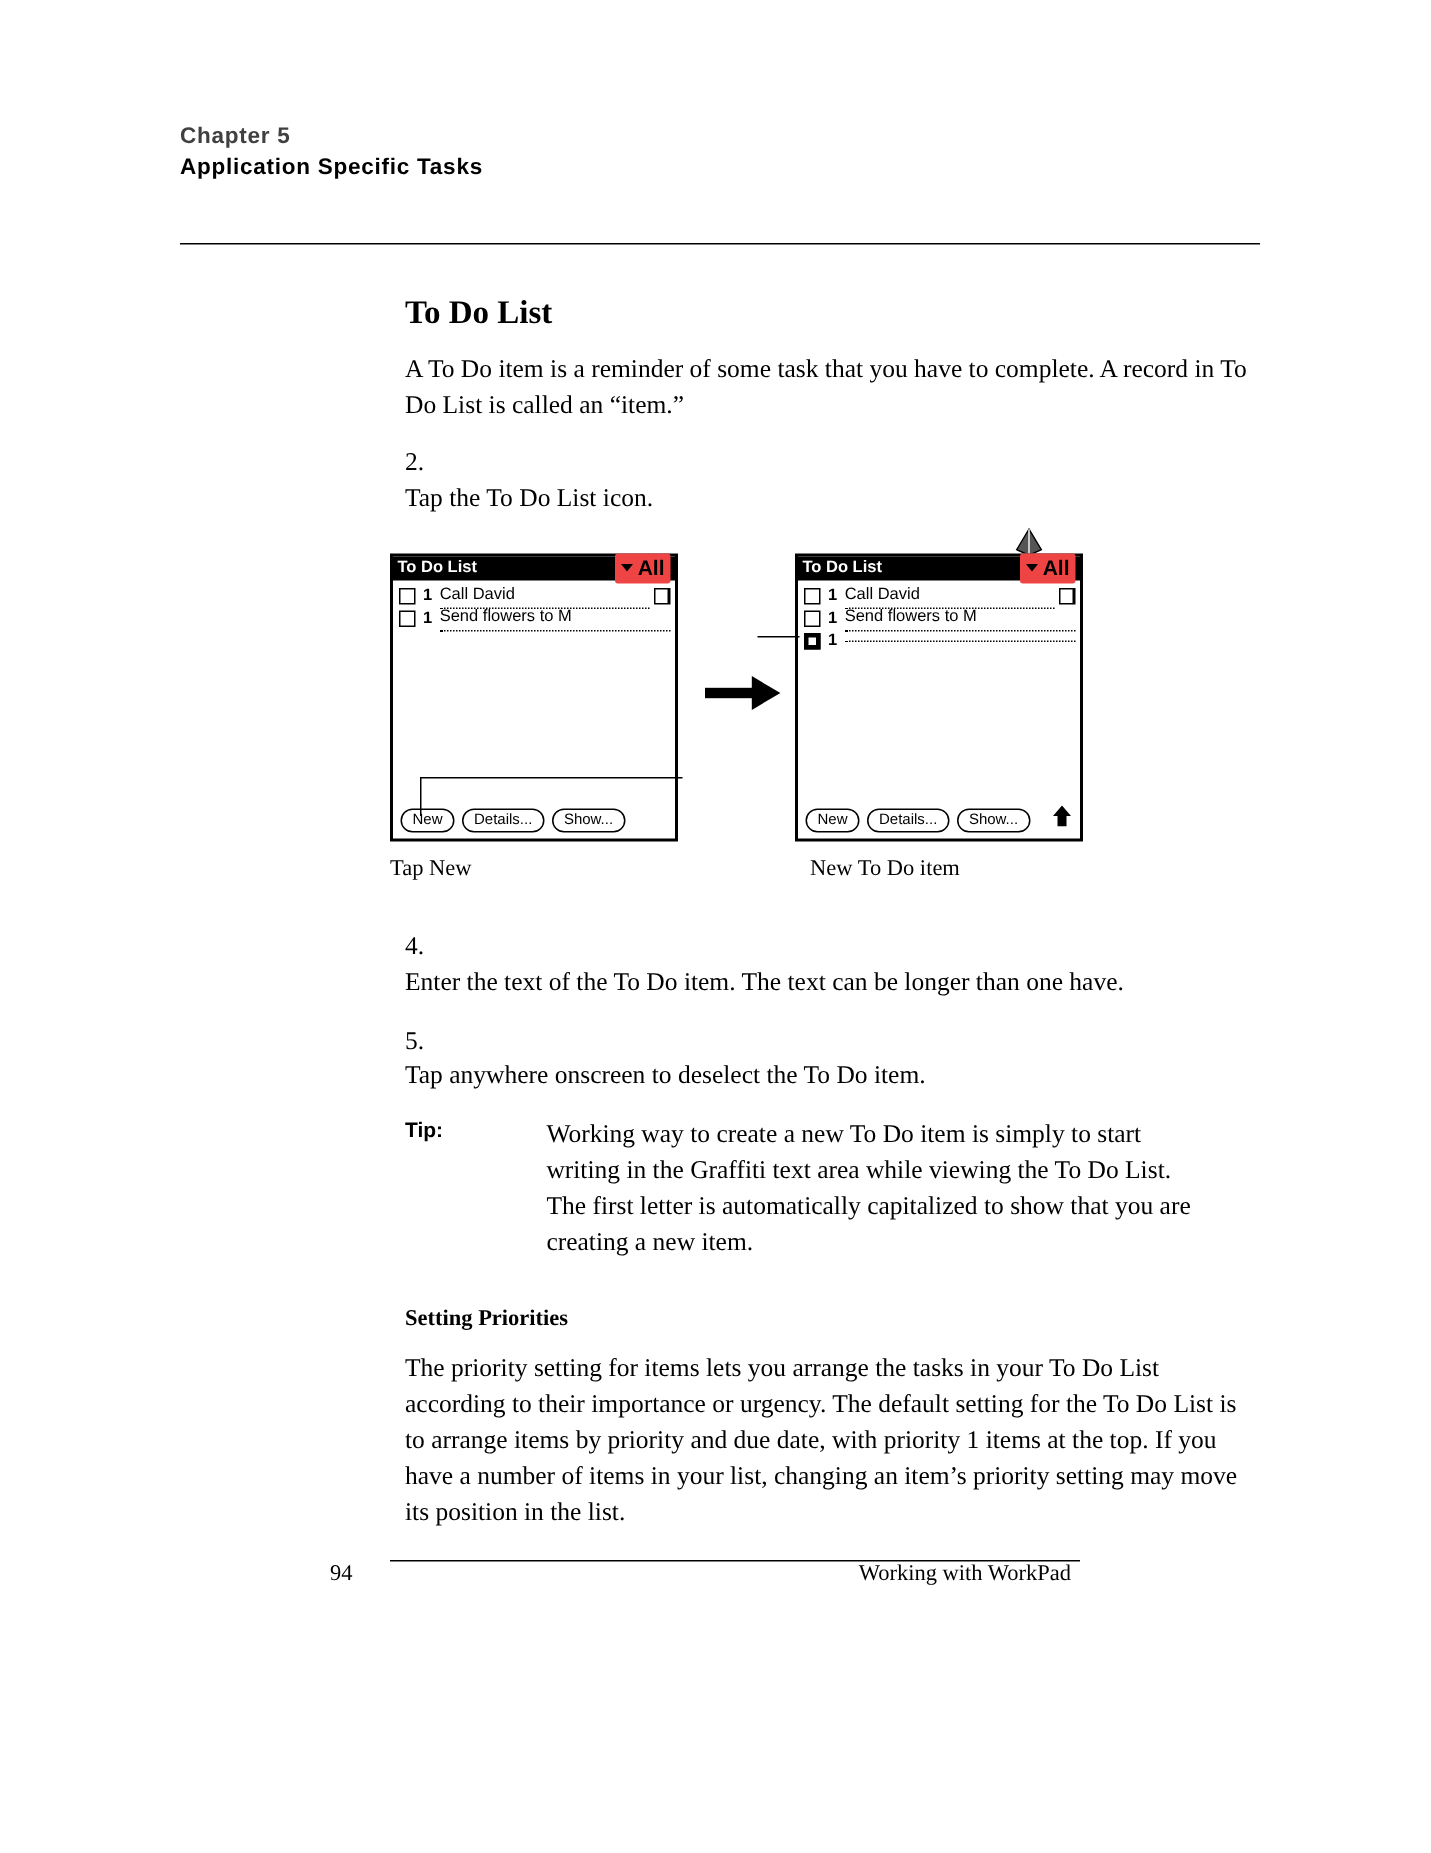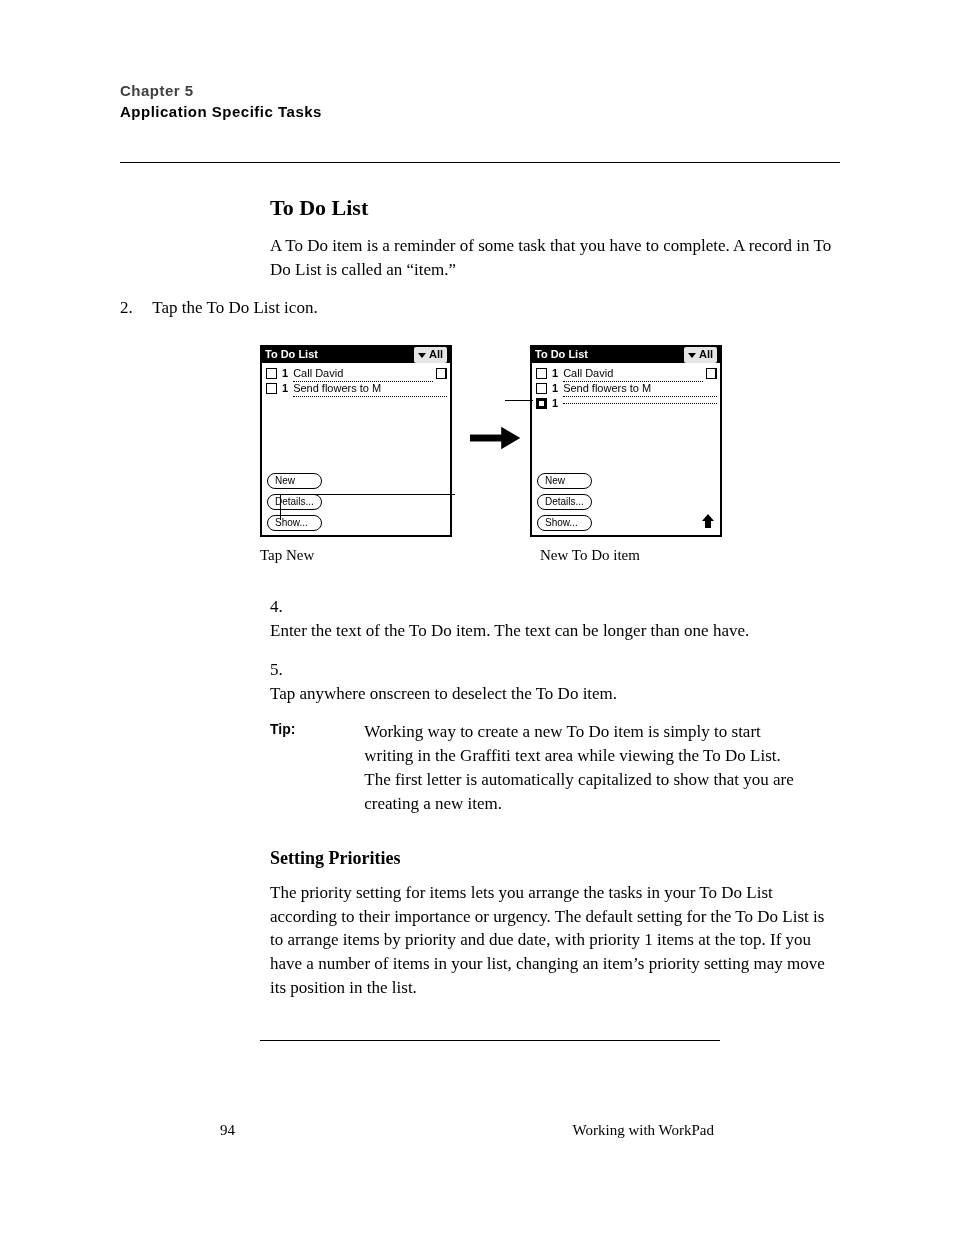--- a/index.html
+++ b/index.html
@@ -15,43 +15,43 @@
   .step .txt{display:inline-block;width:560px;vertical-align:top;}
   .book-icon{position:absolute;left:555px;top:290px;}
   .book-icon svg{width:22px;height:22px;}
   .note-blk{margin:20px 0 12px 150px;}
   .note-lbl{display:inline-block;width:90px;vertical-align:top;font-family:Arial,Helvetica,sans-serif;font-weight:bold;font-size:14px;}
   .note-body{display:inline-block;width:430px;vertical-align:top;}
   .tip-blk{margin:12px 0 20px 150px;}
   .diagram{position:relative;height:230px;margin:25px 0 20px 140px;}
   .palm{position:absolute;width:192px;height:192px;border:2.5px solid #000;background:#fff;font-family:Tahoma,Arial,sans-serif;font-size:11px;box-sizing:border-box;}
   .palm .titlebar{height:16px;background:#000;color:#fff;display:flex;align-items:center;justify-content:space-between;padding:0 3px;font-weight:bold;font-size:11px;}
-  .palm .cat{background:#e5e5e5;color:#000;padding:0 4px;font-size:11px;display:flex;align-items:center;border-radius:2px;}
+  .palm .cat{background:#ef4444;color:#000;padding:0 4px;font-size:14px;display:flex;align-items:center;border-radius:2px;}
   .palm .cat .tri{display:inline-block;width:0;height:0;border-left:4px solid transparent;border-right:4px solid transparent;border-top:5px solid #000;margin-right:3px;}
   .palm .body{padding:3px 3px 0 3px;}
   .palm .row{display:flex;align-items:center;height:15px;position:relative;}
   .palm .cb{width:9px;height:9px;border:1px solid #000;margin:0 5px 0 1px;flex:0 0 auto;}
   .palm .pri{font-weight:bold;margin-right:5px;}
   .palm .desc{flex:1 1 auto;border-bottom:1px dotted #000;white-space:nowrap;overflow:hidden;}
   .palm .note-glyph{width:8px;height:9px;border:1px solid #000;border-right-width:2px;margin-left:3px;}
   .palm .row.sel .cb{background:#000;border-color:#000;position:relative;}
   .palm .row.sel .cb:after{content:"";position:absolute;inset:2px;background:#fff;}
   ;
   .palm .row.sel .pri{background:#000;color:#fff;padding:0 3px;}
-  .palm .btnrow{position:absolute;bottom:4px;left:5px;display:flex;gap:5px;flex-direction:column;}
+  .palm .btnrow{position:absolute;bottom:4px;left:5px;display:flex;gap:5px;}
   .palm .btn{border:1px solid #000;border-radius:9px;padding:0 7px;height:14px;line-height:13px;font-size:10px;background:#fff;}
   .palm .shift{position:absolute;right:6px;bottom:3px;}
   .palm .shift svg{width:12px;height:14px;}
   .arrow{position:absolute;left:210px;top:78px;}
   .arrow svg{width:52px;height:30px;}
   .callout-line{position:absolute;border-top:1px solid #000;}
   .callout-vline{position:absolute;border-left:1px solid #000;}
   .callout-text{position:absolute;font-size:15px;}
   .foot-rule{position:absolute;left:260px;top:1040px;width:460px;border-top:1px solid #000;}
-  .rh{position:absolute;top:1120px;font-size:15px;}
+  .rh{position:absolute;top:1039px;font-size:15px;}
   .rh.pg{left:220px;}
   .rh.sec{right:240px;}
 </style>
 </head>
 <body>
 
 <div class="page">
 
   <div class="chapter-label">Chapter 5</div>
   <div class="chapter-title">Application Specific Tasks</div>
@@ -61,21 +61,21 @@
   <p class="intro" style="margin-left:150px;">A To Do item is a reminder of some task that you have to complete. A record in To Do List is called an “item.”</p>
 
 
   <span class="book-icon">
     <svg viewBox="0 0 24 24">
         <path d="M3 18 L12 3 L21 18 L12 22 Z" fill="#555" stroke="#000" stroke-width="1"></path>
         <path d="M12 3 L12 22" stroke="#fff" stroke-width="1"></path>
       </svg>
   </span>
 
-  <div class="step" style="">
+  <div class="step" style="margin-left:150px;">
     <span class="num">2.</span>
     <span class="txt">Tap the To Do List icon.</span>
   </div>
 
   <div class="diagram">
 
     <div class="palm" style="left:0;top:0;">
       <div class="titlebar">
         <span>To Do List</span>
         <span class="cat">
@@ -165,20 +165,20 @@
     <span class="num">5.</span>
     <span class="txt">Tap anywhere onscreen to deselect the To Do item.</span>
   </div>
 
 
   <div class="tip-blk">
     <span class="note-lbl">Tip:</span>
     <span class="note-body">Working way to create a new To Do item is simply to start writing in the Graffiti text area while viewing the To Do List. The first letter is automatically capitalized to show that you are creating a new item.</span>
   </div>
 
-  <div class="h2" style="margin-left:150px;font-size:18px;">Setting Priorities</div>
+  <div class="h2" style="margin-left:150px;font-size:15px;">Setting Priorities</div>
   <p style="margin:0 0 0 150px;">The priority setting for items lets you arrange the tasks in your To Do List according to their importance or urgency. The default setting for the To Do List is to arrange items by priority and due date, with priority 1 items at the top. If you have a number of items in your list, changing an item’s priority setting may move its position in the list.</p>
 
 </div>
 
 <div class="foot-rule"></div>
 <div class="rh pg">94</div>
 <div class="rh sec">Working with WorkPad</div>
 
 </body></html>

